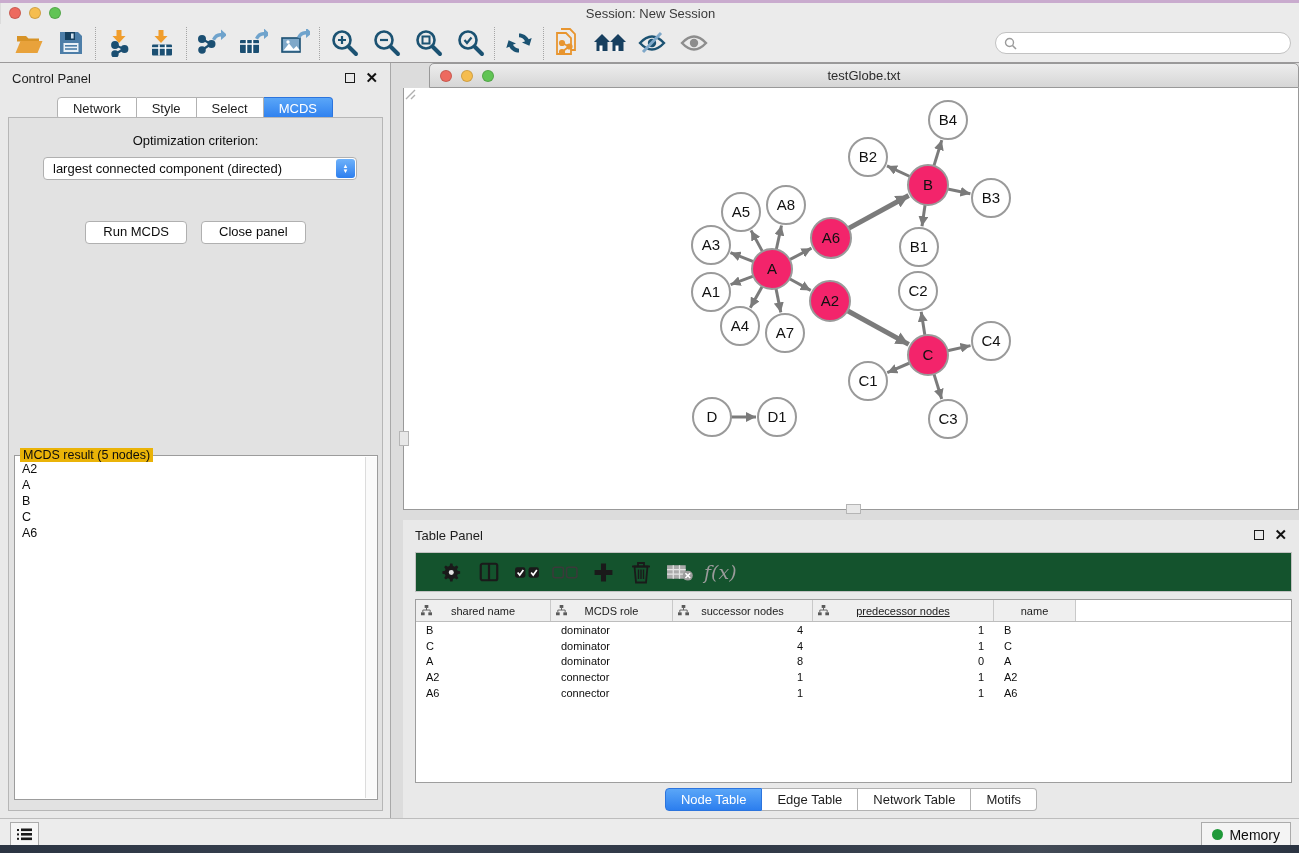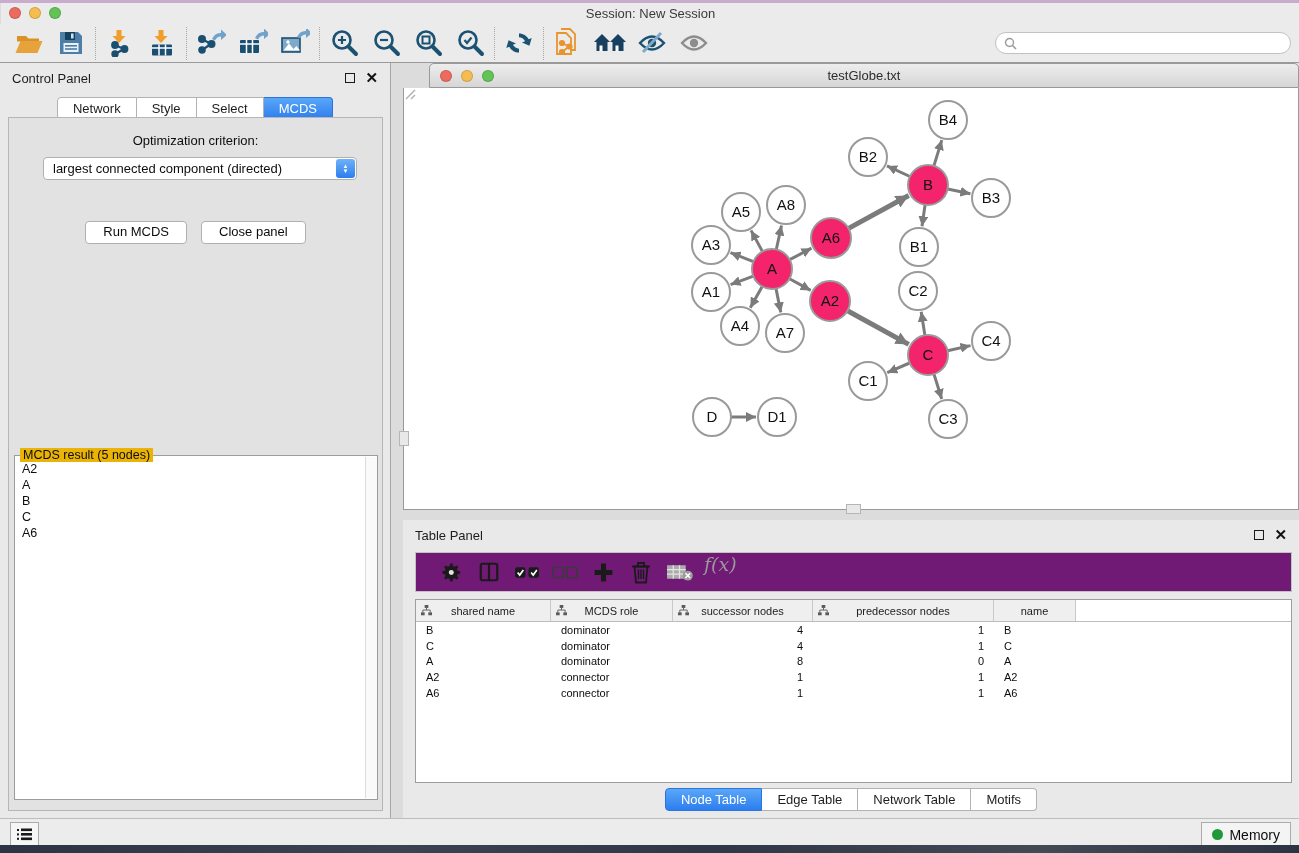--- a/index.html
+++ b/index.html
@@ -57,22 +57,22 @@
   .net-lights{position:absolute;left:10px;top:6px;display:flex;gap:9px;}
   .net-title{text-align:center;font-size:13px;line-height:24px;color:#2d2d2d;}
   .net-canvas{position:absolute;left:0;top:25px;right:0;bottom:0;background:#fff;
     border:1px solid #999;border-top:none;box-sizing:border-box;}
   .net-canvas svg{position:absolute;left:0;top:0;}
   .vthumb{position:absolute;left:-4px;top:343px;width:8px;height:13px;background:#e8e8e8;border:1px solid #b5b5b5;}
   .hthumb{position:absolute;left:443px;bottom:-4px;width:13px;height:8px;background:#e8e8e8;border:1px solid #b5b5b5;}
   .grip{position:absolute;right:1px;bottom:1px;}
   
   .table-panel{position:absolute;left:403px;top:520px;width:896px;height:298px;background:#e9e9e9;}
-  .tp-toolbar{position:absolute;left:12px;top:32px;width:877px;height:40px;background:#701a75;
-    border:1px solid #c2c2c2;box-sizing:border-box;display:flex;padding-left:16px;gap:0;}
+  .tp-toolbar{position:absolute;left:12px;top:32px;width:877px;height:40px;background:#14532d;
+    border:1px solid #c2c2c2;box-sizing:border-box;display:flex;align-items:center;padding-left:16px;gap:0;}
   .tp-ic{width:38px;display:flex;align-items:center;justify-content:center;}
   .fx-label{font-family:"DejaVu Serif",serif;font-style:italic;color:#9a9a9a;font-size:19px;margin-left:6px;}
   .tp-table{position:absolute;left:12px;top:79px;width:877px;height:184px;background:#fff;
     border:1px solid #9e9e9e;box-sizing:border-box;overflow:hidden;}
   .tbl-head{display:flex;height:21px;border-bottom:1px solid #bdbdbd;}
   .th{box-sizing:border-box;border-right:1px solid #c9c9c9;background:#efefef;display:flex;align-items:center;
     justify-content:center;font-size:11px;color:#1c1c1c;position:relative;flex:0 0 auto;}
   .th .th-icon{position:absolute;left:5px;top:5px;}
   .th.filler{background:#fff;border-right:none;flex:1 1 auto;}
   .tr{display:flex;height:15.7px;align-items:center;font-size:11px;color:#0c0c0c;}
@@ -474,21 +474,21 @@
             <span class="th-icon"><svg width="11" height="11" viewBox="0 0 12 12">
                 <path d="M6 3v2.5M2 8V5.5h8V8" stroke="#5a5a5a" fill="none" stroke-width="1"></path>
                 <g fill="#5a5a5a">
                   <rect x="4" y="0" width="4" height="3.2"></rect>
                   <rect x="0" y="8" width="4" height="3.2"></rect>
                   <rect x="8" y="8" width="4" height="3.2"></rect>
                 </g>
               </svg></span>
             <span>successor nodes</span>
           </div>
-          <div class="th" style="width: 181px;">
+          <div class="th" style="width: 181px; text-decoration: underline;">
             <span class="th-icon"><svg width="11" height="11" viewBox="0 0 12 12">
                 <path d="M6 3v2.5M2 8V5.5h8V8" stroke="#5a5a5a" fill="none" stroke-width="1"></path>
                 <g fill="#5a5a5a">
                   <rect x="4" y="0" width="4" height="3.2"></rect>
                   <rect x="0" y="8" width="4" height="3.2"></rect>
                   <rect x="8" y="8" width="4" height="3.2"></rect>
                 </g>
               </svg></span>
             <span>predecessor nodes</span>
           </div>

